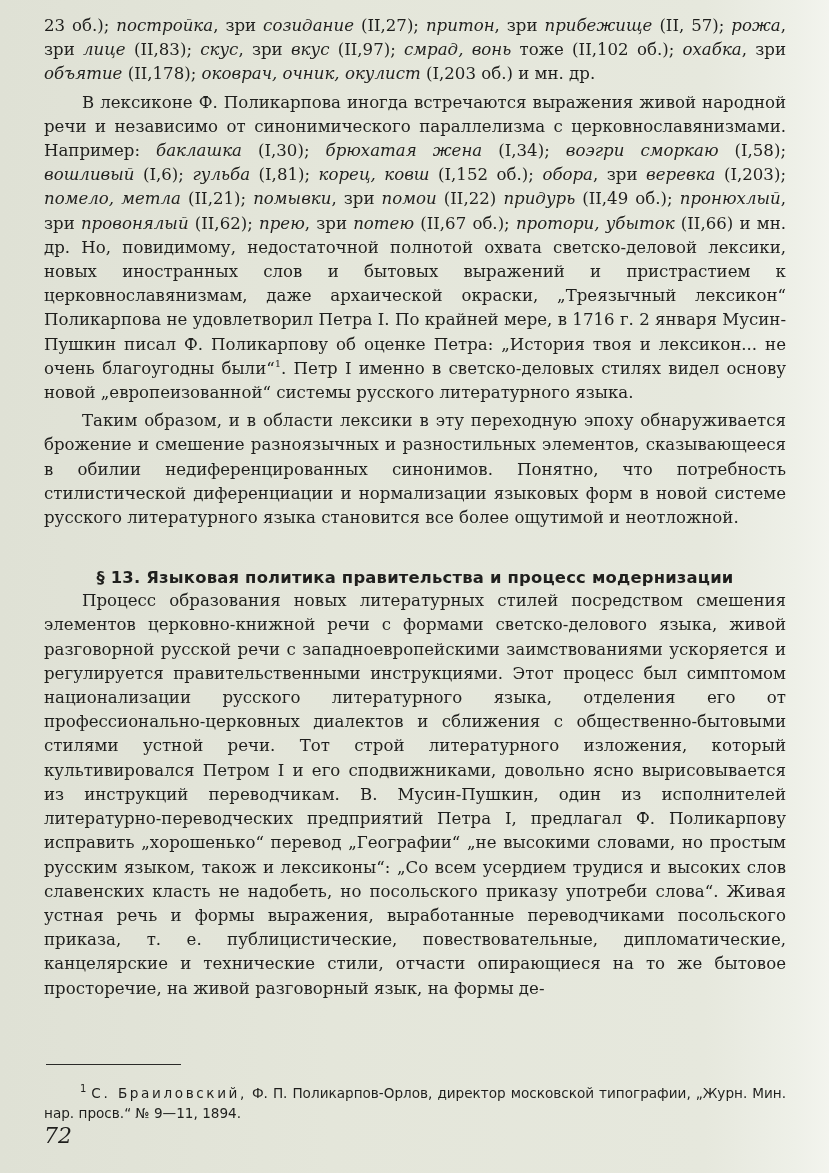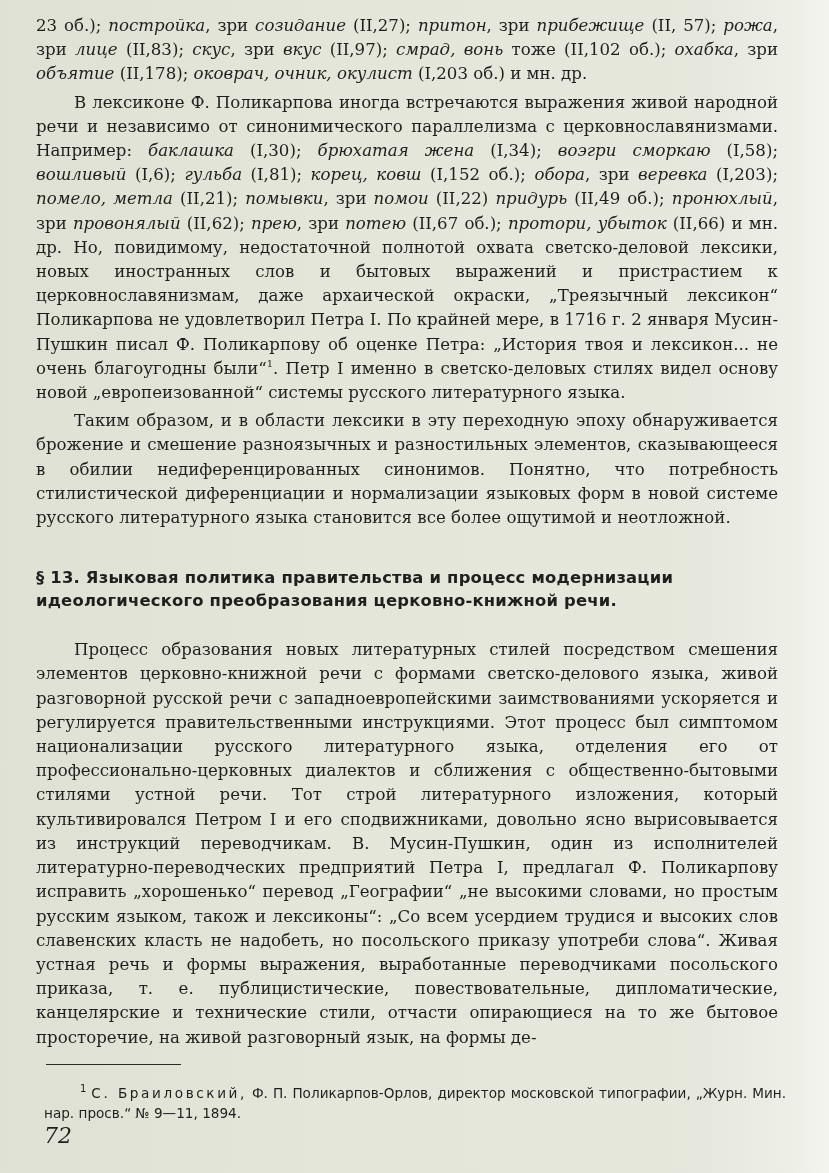--- a/index.html
+++ b/index.html
@@ -4,32 +4,32 @@
 <style>
   html, body { margin: 0; padding: 0; }
   body {
     width: 829px; height: 1173px; overflow: hidden;
     background: linear-gradient(to right, #dfe1d5 0%, #e4e6da 40%, #e6e8dd 85%, #eef0e8 96%, #f3f4ee 100%);
     font-family: "DejaVu Serif", serif;
     color: #1f1f1d;
     position: relative;
   }
   .page {
-    position: absolute; left: 36px; top: 14px; width: 742px;
+    position: absolute; left: 44px; top: 14px; width: 742px;
     font-size: 16.6px; line-height: 24.2px;
     text-align: justify;
   }
   p { margin: 0; }
   .indent { text-indent: 38px; }
   i { font-style: italic; }
   .gap-s { height: 4px; }
   .heading {
-    margin-top: 36px; margin-bottom: 26px;
+    margin-top: 36px; 
     font-family: "DejaVu Sans", sans-serif; font-weight: bold;
-    font-size: 16.4px; line-height: 23px; text-align: left;
+    font-size: 16.4px; line-height: 23px; text-align: center;
     letter-spacing: 0.2px;
   }
   .fn-rule {
     position: absolute; left: 46px; top: 1064px; width: 135px; height: 0;
     border-top: 1.5px solid #2a2a28;
   }
   .footnote {
     position: absolute; left: 44px; top: 1083px; width: 742px;
     font-family: "DejaVu Sans", sans-serif; font-size: 13.6px; line-height: 20px;
     text-align: justify;
@@ -46,21 +46,20 @@
 
 <div class="page">
   <p>23 об.); <i>постройка</i>, зри <i>созидание</i> (II,27); <i>притон</i>, зри <i>прибежище</i> (II, 57); <i>рожа</i>, зри <i>лице</i> (II,83); <i>скус</i>, зри <i>вкус</i> (II,97); <i>смрад, вонь</i> тоже (II,102 об.); <i>охабка</i>, зри <i>объятие</i> (II,178); <i>оковрач, очник, окулист</i> (I,203 об.) и мн. др.</p>
   <div class="gap-s"></div>
   <p class="indent">В лексиконе Ф. Поликарпова иногда встречаются выражения живой народной речи и независимо от синонимического параллелизма с церковнославянизмами. Например: <i>баклашка</i> (I,30); <i>брюхатая жена</i> (I,34); <i>воэгри сморкаю</i> (I,58); <i>вошливый</i> (I,6); <i>гульба</i> (I,81); <i>корец, ковш</i> (I,152 об.); <i>обора</i>, зри <i>веревка</i> (I,203); <i>помело, метла</i> (II,21); <i>помывки</i>, зри <i>помои</i> (II,22) <i>придурь</i> (II,49 об.); <i>пронюхлый</i>, зри <i>провонялый</i> (II,62); <i>прею</i>, зри <i>потею</i> (II,67 об.); <i>протори, убыток</i> (II,66) и мн. др. Но, повидимому, недостаточной полнотой охвата светско-деловой лексики, новых иностранных слов и бытовых выражений и пристрастием к церковнославянизмам, даже архаической окраски, „Треязычный лексикон“ Поликарпова не удовлетворил Петра I. По крайней мере, в 1716 г. 2 января Мусин-Пушкин писал Ф. Поликарпову об оценке Петра: „История твоя и лексикон... не очень благоугодны были“<sup>1</sup>. Петр I именно в светско-деловых стилях видел основу новой „европеизованной“ системы русского литературного языка.</p>
   <div class="gap-s"></div>
   <p class="indent">Таким образом, и в области лексики в эту переходную эпоху обнаруживается брожение и смешение разноязычных и разностильных элементов, сказывающееся в обилии недиференцированных синонимов. Понятно, что потребность стилистической диференциации и нормализации языковых форм в новой системе русского литературного языка становится все более ощутимой и неотложной.</p>
 
   <div class="heading">
     <div>§ 13. Языковая политика правительства и процесс модернизации</div>
-    <div>идеологического преобразования церковно-книжной речи.</div>
   </div>
 
   <p class="indent">Процесс образования новых литературных стилей посредством смешения элементов церковно-книжной речи с формами светско-делового языка, живой разговорной русской речи с западноевропейскими заимствованиями ускоряется и регулируется правительственными инструкциями. Этот процесс был симптомом национализации русского литературного языка, отделения его от профессионально-церковных диалектов и сближения с общественно-бытовыми стилями устной речи. Тот строй литературного изложения, который культивировался Петром I и его сподвижниками, довольно ясно вырисовывается из инструкций переводчикам. В. Мусин-Пушкин, один из исполнителей литературно-переводческих предприятий Петра I, предлагал Ф. Поликарпову исправить „хорошенько“ перевод „Географии“ „не высокими словами, но простым русским языком, також и лексиконы“: „Со всем усердием трудися и высоких слов славенских класть не надобеть, но посольского приказу употреби слова“. Живая устная речь и формы выражения, выработанные переводчиками посольского приказа, т. е. публицистические, повествовательные, дипломатические, канцелярские и технические стили, отчасти опирающиеся на то же бытовое просторечие, на живой разговорный язык, на формы де-</p>
 </div>
 
 <div class="fn-rule"></div>
 
 <div class="footnote">
   <span style="display:inline-block;width:36px;"></span><sup>1</sup>
   <span class="spaced">С. Браиловский,</span><span> Ф. П. Поликарпов-Орлов, директор московской типографии, „Журн. Мин. нар. просв.“ № 9—11, 1894.</span>

